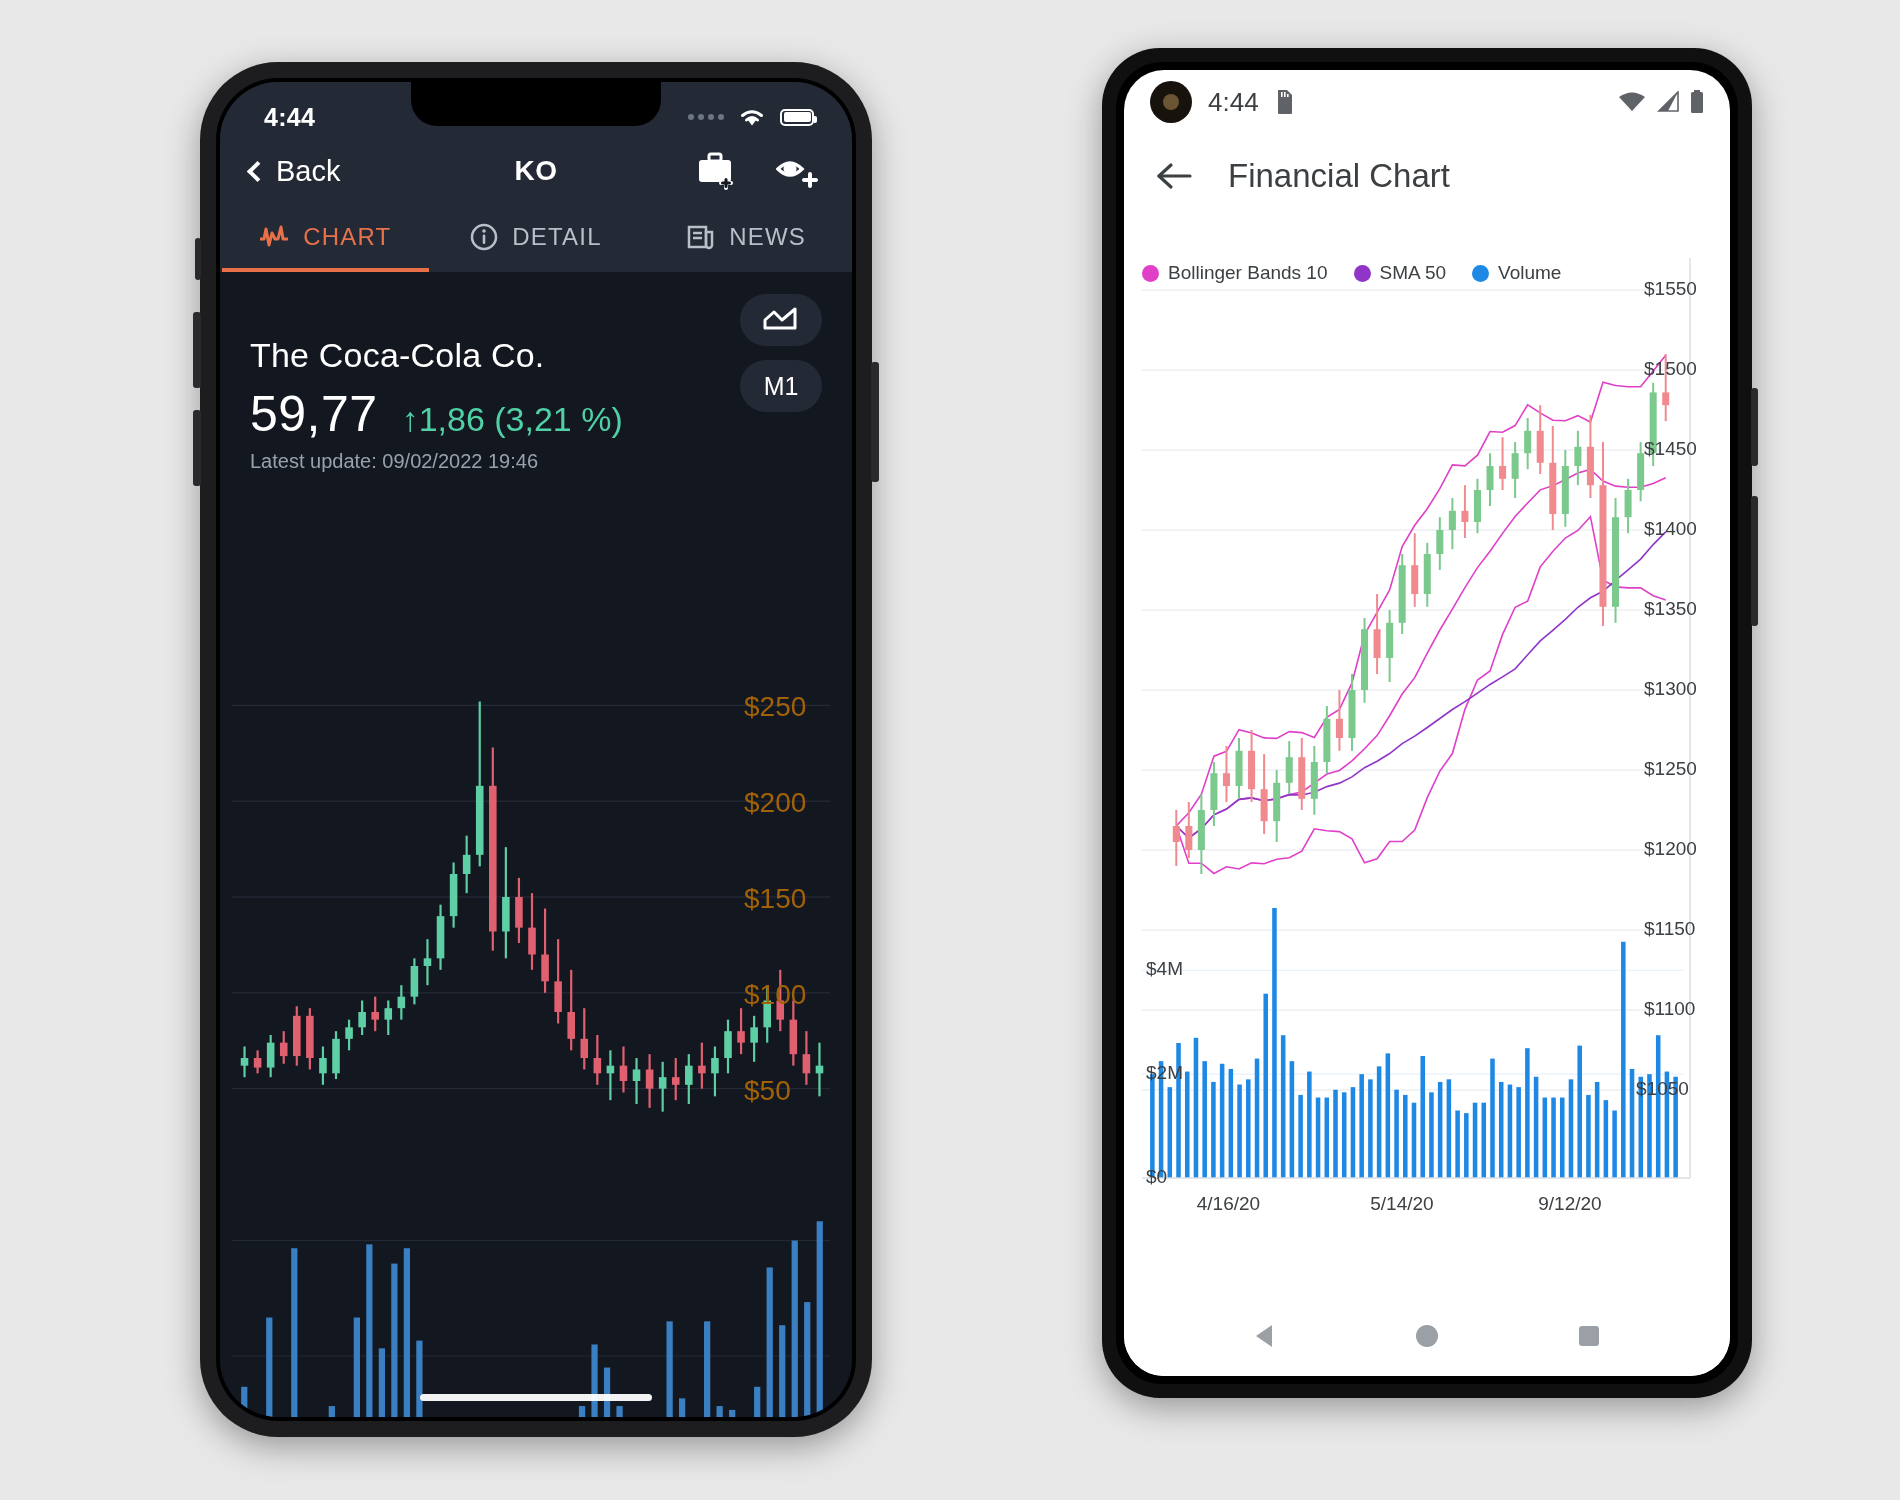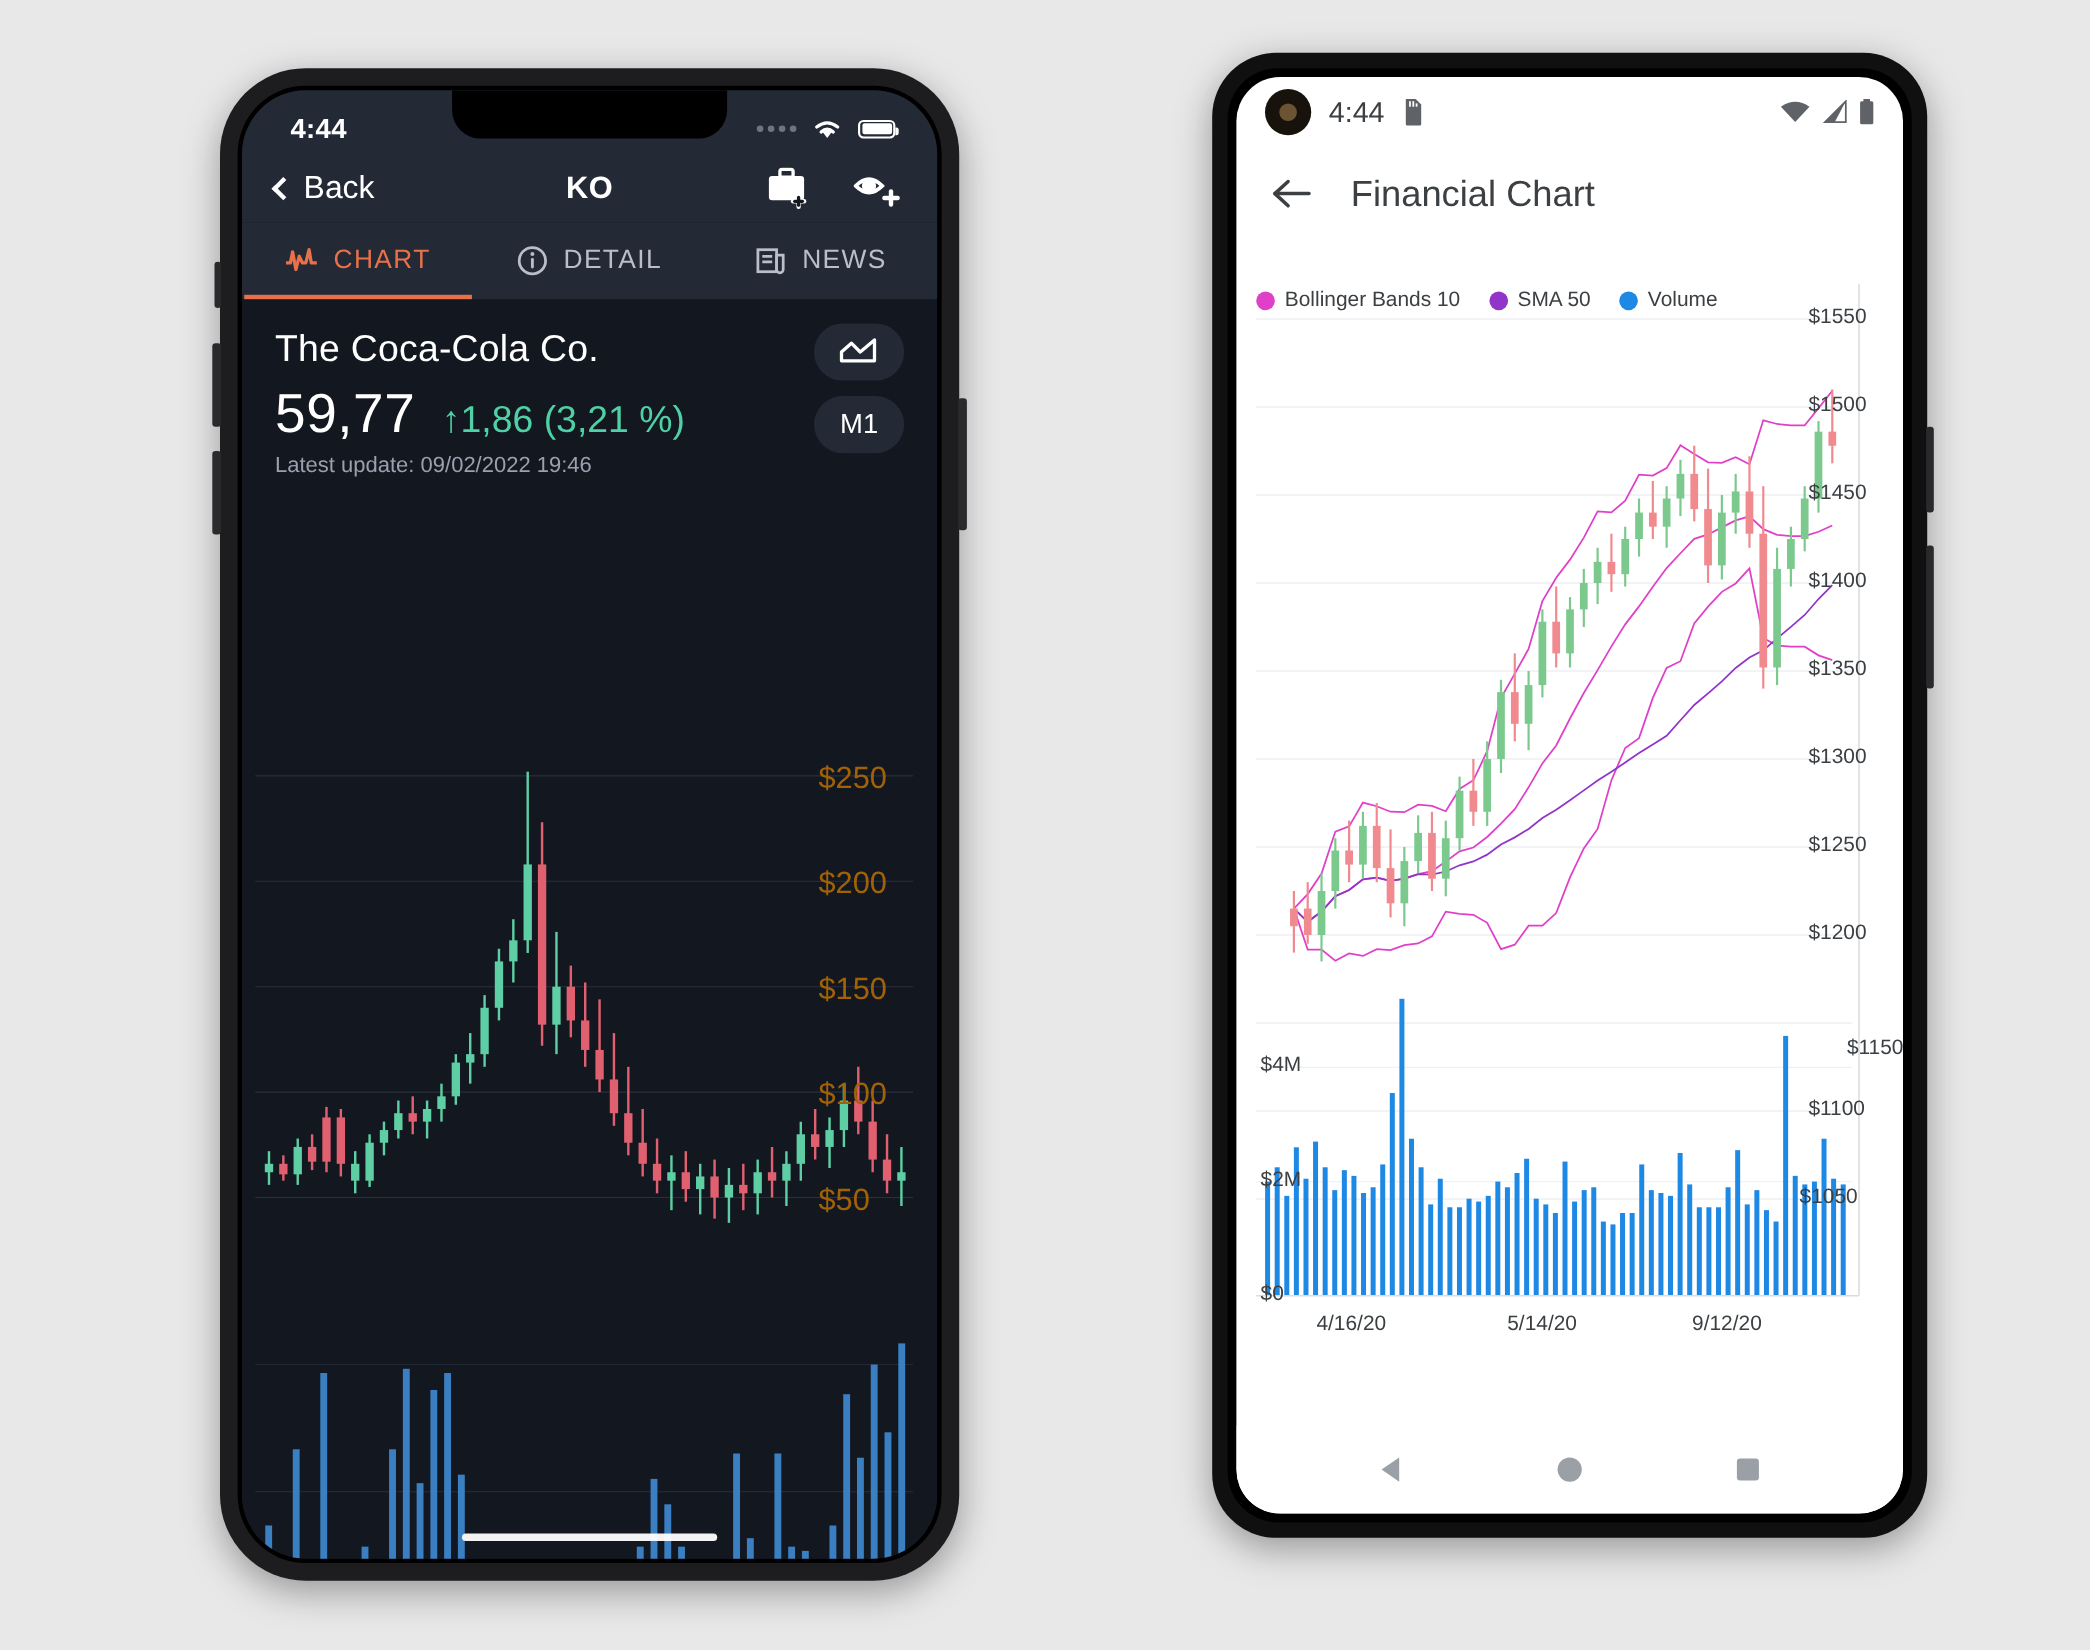--- a/index.html
+++ b/index.html
@@ -68,21 +68,21 @@
     position: relative; cursor: pointer;
   }
   .ios-tab.active { color: #e8714a; }
   .ios-tab.active::after {
     content: ""; position: absolute; bottom: 0; left: 2px; right: 2px;
     height: 4px; background: #e8714a;
   }
 
   .ios-body { position: absolute; top: 190px; left: 0; right: 0; bottom: 0; background: #131720; }
   .quote { padding: 26px 30px 8px 30px; position: relative; }
-  .q-name { color: #fff; font-size: 34px; letter-spacing: .2px; }
+  .q-name { color: #fff; font-size: 34px; letter-spacing: .2px; margin-top: 38px; }
   .q-row { display: flex; align-items: baseline; gap: 24px; margin-top: 10px; }
   .q-price { color: #fff; font-size: 50px; font-weight: 300; letter-spacing: .5px; }
   .q-change { color: #4fd1a5; font-size: 34px; }
   .q-update { color: #9aa1ae; font-size: 20px; margin-top: 7px; }
   .q-buttons { position: absolute; right: 30px; top: 22px; display: flex; flex-direction: column; gap: 14px; align-items: center; }
   .pill {
     width: 82px; height: 52px; background: #242936; border-radius: 26px;
     display: flex; align-items: center; justify-content: center;
     color: #fff; font-size: 25px; cursor: pointer;
   }
@@ -619,21 +619,21 @@
             </svg>
           <div id="and-axis-labels">
               <div class="axlabel" style="left: 520px; top: 60px;">$1550</div>
               <div class="axlabel" style="left: 520px; top: 140px;">$1500</div>
               <div class="axlabel" style="left: 520px; top: 220px;">$1450</div>
               <div class="axlabel" style="left: 520px; top: 300px;">$1400</div>
               <div class="axlabel" style="left: 520px; top: 380px;">$1350</div>
               <div class="axlabel" style="left: 520px; top: 460px;">$1300</div>
               <div class="axlabel" style="left: 520px; top: 540px;">$1250</div>
               <div class="axlabel" style="left: 520px; top: 620px;">$1200</div>
-              <div class="axlabel" style="left: 520px; top: 724px; margin-left: 35px;">$1150</div>
+              <div class="axlabel" style="left: 520px; top: 700px;">$1150</div>
               <div class="axlabel" style="left: 520px; top: 780px;">$1100</div>
               <div class="axlabel" style="left: 512px; top: 860px;">$1050</div>
               <div class="axlabel" style="left: 22px; top: 948px;">$0</div>
               <div class="axlabel" style="left: 22px; top: 844.154px;">$2M</div>
               <div class="axlabel" style="left: 22px; top: 740.308px;">$4M</div>
               <div class="axlabel" style="left: 72.78px; top: 975px;">4/16/20</div>
               <div class="axlabel" style="left: 246.22px; top: 975px;">5/14/20</div>
               <div class="axlabel" style="left: 414.24px; top: 975px;">9/12/20</div>
             </div>
         </div>

